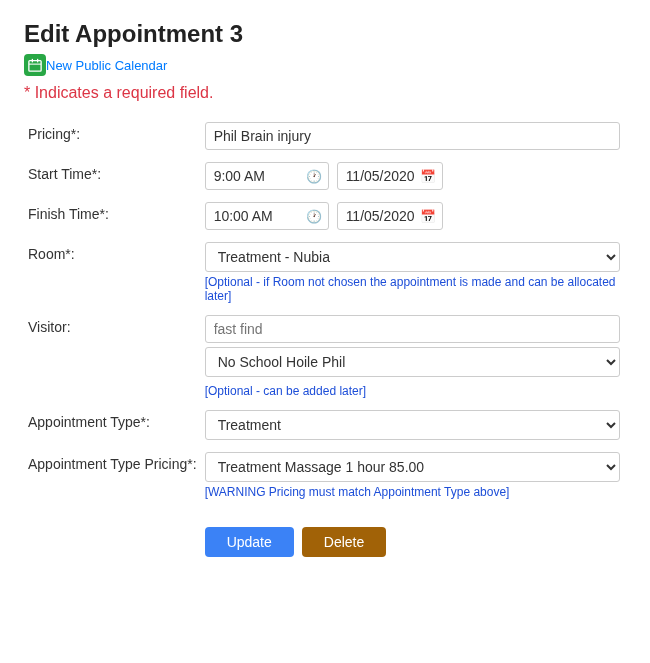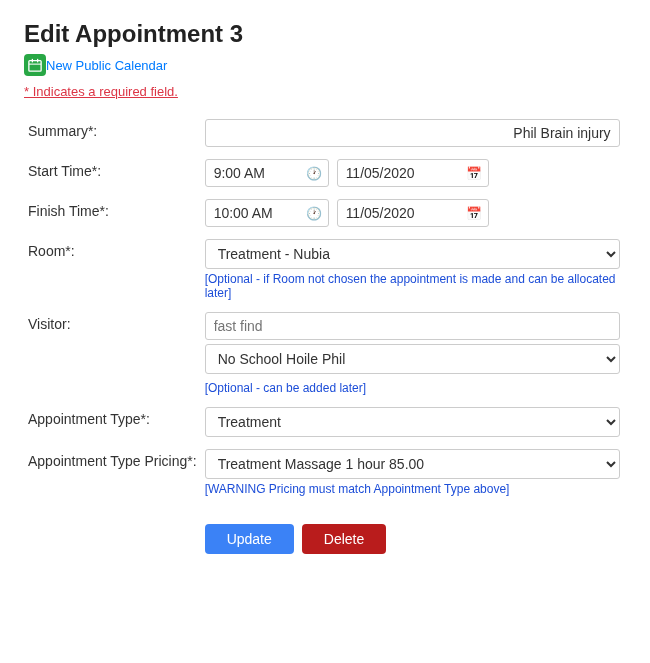--- a/index.html
+++ b/index.html
@@ -38,23 +38,22 @@
       height: 14px;
       fill: white;
     }
     .calendar-link a {
       color: #007bff;
       text-decoration: none;
       font-size: 13px;
     }
     .required-note {
       color: #dc3545;
-      font-size: 13px;
+      font-size: 16px;
       margin-bottom: 14px;
-      text-decoration: underline;
     }
     .form-table {
       width: 100%;
       border-collapse: collapse;
     }
     .form-table tr td {
       padding: 6px 4px;
       vertical-align: top;
     }
     .form-table td.label-cell {
@@ -71,21 +70,20 @@
       font-family: Arial, sans-serif;
       font-size: 14px;
       color: #333;
       border: 1px solid #ccc;
       border-radius: 3px;
       padding: 5px 8px;
       background: #fff;
     }
     .summary-input {
       width: 415px;
-      text-align: right;
     }
     .detail-textarea {
       width: 415px;
       height: 90px;
       resize: vertical;
     }
     .time-row {
       display: flex;
       align-items: center;
       gap: 8px;
@@ -93,21 +91,21 @@
     .time-input-wrap {
       position: relative;
       display: inline-flex;
       align-items: center;
     }
     .time-input {
       width: 124px;
       padding-right: 28px;
     }
     .date-input {
-      width: 152px;
+      width: 106px;
       padding-right: 28px;
     }
     .input-icon {
       position: absolute;
       right: 6px;
       top: 50%;
       transform: translateY(-50%);
       color: #555;
       font-size: 13px;
       pointer-events: none;
@@ -147,21 +145,21 @@
     .btn-update {
       background: #3b82f6;
       color: white;
       border: none;
       border-radius: 4px;
       padding: 7px 22px;
       font-size: 14px;
       cursor: pointer;
     }
     .btn-delete {
-      background: #b91c1c;
+      background: #a16207;
       color: white;
       border: none;
       border-radius: 4px;
       padding: 7px 22px;
       font-size: 14px;
       cursor: pointer;
     }
     select {
       appearance: auto;
       -webkit-appearance: auto;
@@ -184,21 +182,21 @@
   <a href="#">New Public Calendar</a>
 </div>
 
 <div class="required-note">* Indicates a required field.</div>
 
 <table class="form-table">
   <tbody>
 
     <tr>
       <td class="label-cell">
-        <label>Summary*:</label>
+        <label>Pricing*:</label>
       </td>
       <td class="field-cell">
         <input type="text" class="summary-input" value="Phil Brain injury" style="">
       </td>
     </tr>
 
 
     <tr>
       <td class="label-cell">
         <label>Start Time*:</label>

